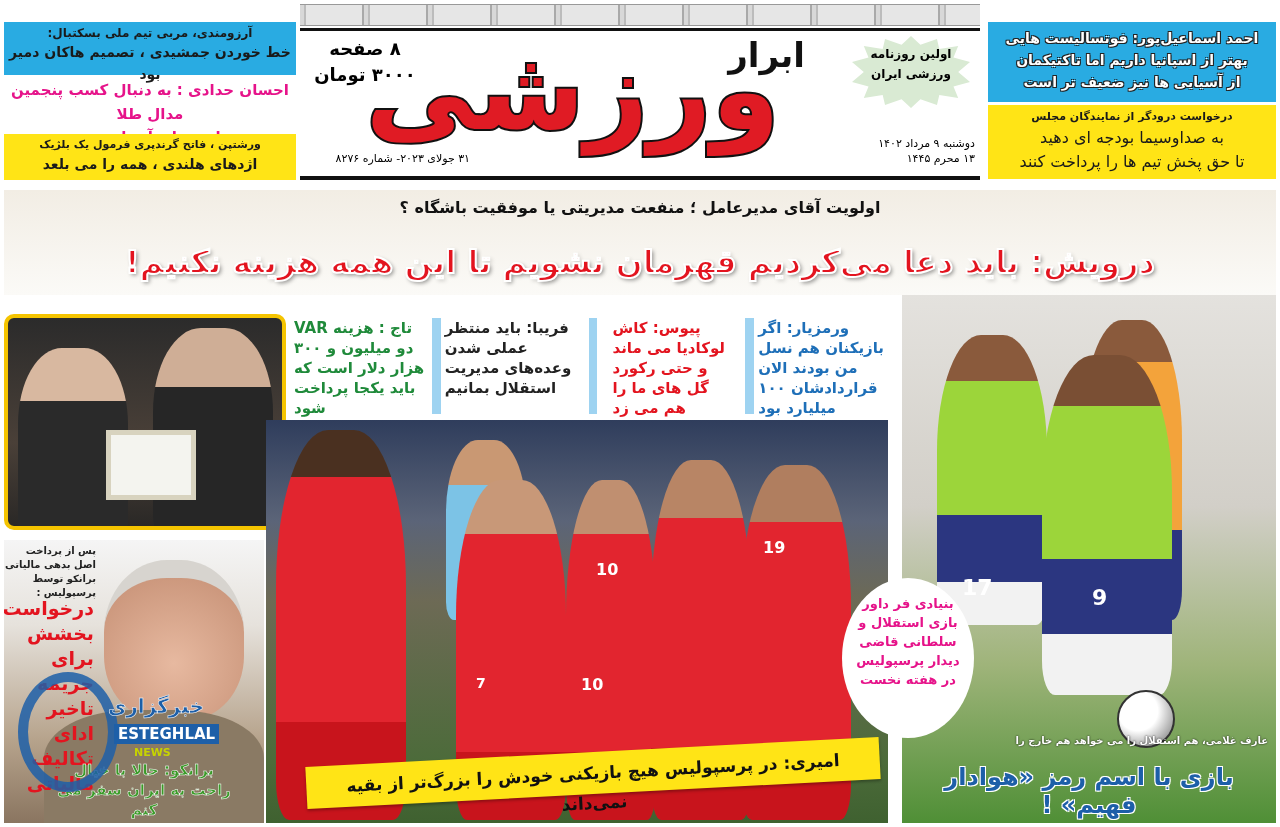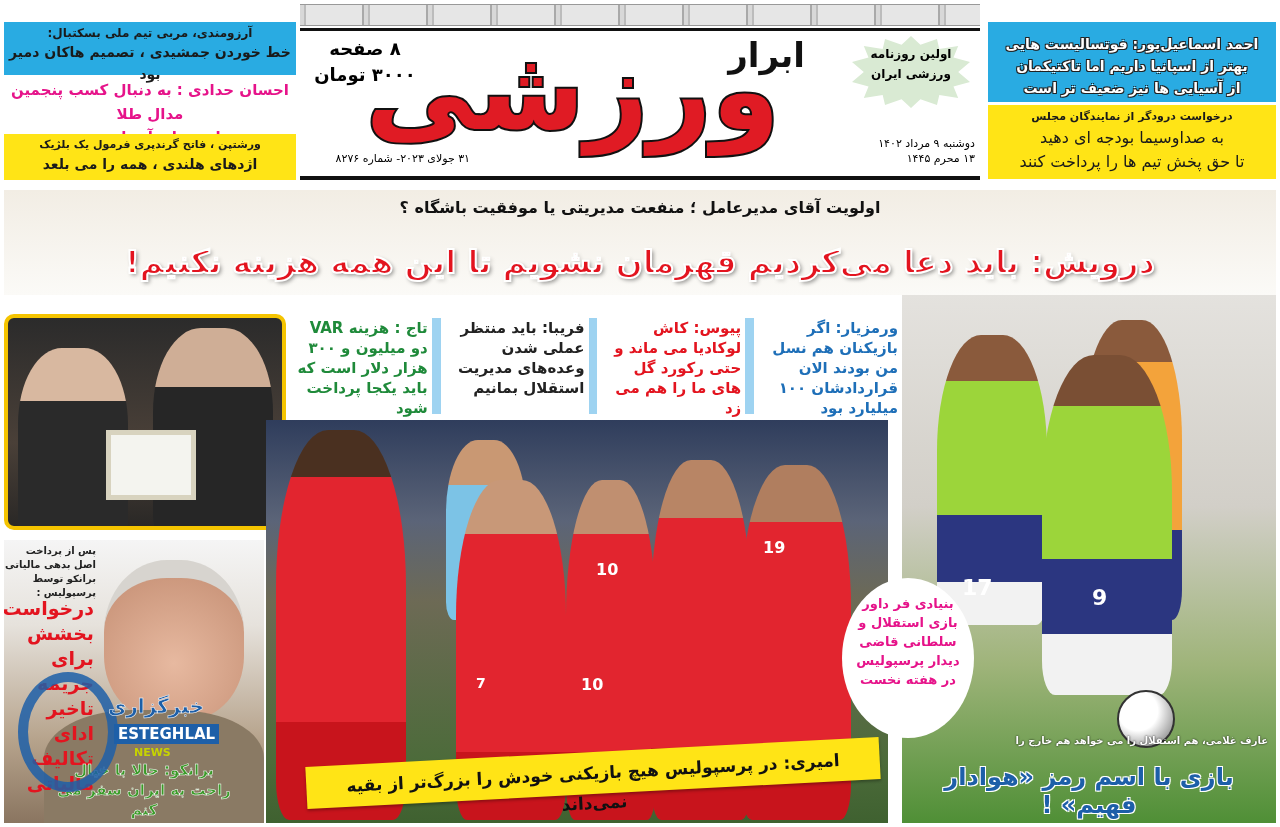--- a/index.html
+++ b/index.html
@@ -13,21 +13,21 @@
   .outlined{color:#fff;text-shadow:-1px -1px 0 #222,1px -1px 0 #222,-1px 1px 0 #222,1px 1px 0 #222}
   
   .ornament{background:repeating-linear-gradient(90deg,#d8d8d8 0 4px,#bcbcbc 4px 6px,#e6e6e6 6px 62px,#a9a9a9 62px 64px);border-top:1px solid #999;border-bottom:1px solid #999}
   .rule{background:#111;height:4px}
   .logo{color:#e01b24;font-weight:900;-webkit-text-stroke:4px #111;paint-order:stroke fill;line-height:1}
   .starburst{background:#d9ead3;clip-path:polygon(50% 0%,58% 12%,72% 4%,74% 18%,90% 14%,86% 30%,100% 36%,90% 50%,100% 64%,86% 70%,90% 86%,74% 82%,72% 96%,58% 88%,50% 100%,42% 88%,28% 96%,26% 82%,10% 86%,14% 70%,0% 64%,10% 50%,0% 36%,14% 30%,10% 14%,26% 18%,28% 4%,42% 12%)}
   
   .headline-band{background:linear-gradient(#f2ede4,#fbfaf7)}
   .red-head{color:#e3141f;font-weight:900;-webkit-text-stroke:2px #fff;text-shadow:2px 2px 4px rgba(0,0,0,.45)}
   
-  .quote{font-weight:bold;text-align:right;font-size:15px;line-height:20px}
+  .quote{font-weight:bold;text-align:left;font-size:15px;line-height:20px}
   .qsep{background:#9ed3f1;width:9px}
   
   .photo-left{border:4px solid #f5c400;border-radius:10px;background:linear-gradient(180deg,#2b2b2b,#4a4038 60%,#2a2826);overflow:hidden}
   .photo-mid{background:linear-gradient(180deg,#2f3d5c 0%,#5b6478 25%,#6d6a55 45%,#4c6b3a 85%,#3f6130 100%);overflow:hidden}
   .photo-right{background:linear-gradient(180deg,#e4e2de 0%,#d2cfc8 40%,#9fb47a 70%,#4f8f36 100%);overflow:hidden}
   .photo-branko{background:linear-gradient(180deg,#f5f5f5 0%,#e6e2dc 30%,#b7a48d 70%,#8a7560 100%);overflow:hidden}
   .figure{position:absolute;border-radius:40% 40% 10% 10%}
   .circle-callout{background:#fff;border-radius:50%;color:#e6138a;font-weight:bold;text-align:center}
   .yellow-strip{background:#ffe416;color:#111;font-weight:900;transform:rotate(-3deg);text-align:center;box-shadow:0 2px 3px rgba(0,0,0,.3)}
   .wm{color:#fff;background:#1d5fa8;font-weight:bold}
@@ -68,21 +68,21 @@
 </div>
 
 <div class="abs" style="left:845px;top:136px;width:130px;text-align:right;font-size:11px;line-height:15px">
   <div>دوشنبه ۹ مرداد ۱۴۰۲</div>
   <div>۱۳ محرم ۱۴۴۵</div>
 </div>
 <div class="abs" style="left:300px;top:152px;width:170px;text-align:right;direction:rtl;font-size:11px">۳۱ جولای ۲۰۲۳- شماره ۸۲۷۶</div>
 
 <div class="abs rule" style="left:300px;top:176px;width:680px"></div>
 
-<div class="abs box-blue" style="left:988px;top:22px;width:288px;height:80px;padding-top:11px">
+<div class="abs box-blue" style="left:988px;top:22px;width:288px;height:80px;padding-top:5px">
   <div class="b outlined" style="font-size:14px;line-height:22px">احمد اسماعیل‌پور: فوتسالیست هایی</div>
   <div class="b outlined" style="font-size:14px;line-height:22px">بهتر از اسپانیا داریم اما تاکتیکمان</div>
   <div class="b outlined" style="font-size:14px;line-height:22px">از آسیایی ها نیز ضعیف تر است</div>
 </div>
 <div class="abs box-yellow" style="left:988px;top:105px;width:288px;height:74px;padding-top:3px">
   <div class="b" style="font-size:11px;line-height:18px">درخواست درودگر از نمایندگان مجلس</div>
   <div style="font-size:16px;line-height:24px">به صداوسیما بودجه ای دهید</div>
   <div style="font-size:16px;line-height:24px">تا حق پخش تیم ها را پرداخت کنند</div>
 </div>
 
@@ -101,21 +101,21 @@
   <div class="abs b" style="right:8px;top:440px;width:340px;text-align:right;font-size:10px;color:#fff;text-shadow:0 0 2px #000">عارف غلامی، هم استقلال را می خواهد هم خارج را</div>
   <div class="abs b" style="right:4px;top:468px;width:366px;text-align:center;font-size:24px;color:#1d5fa8;-webkit-text-stroke:1px #fff;paint-order:stroke fill;text-shadow:1px 1px 0 #fff,-1px -1px 0 #fff,1px -1px 0 #fff,-1px 1px 0 #fff">بازی با اسم رمز «هوادار فهیم» !</div>
 </div>
 
 <div class="abs" style="left:290px;top:318px;width:612px;height:96px;display:flex;flex-direction:row;gap:0">
   <div class="quote" style="width:148px;padding:0 4px">
     <span style="color:#1e6fb8">ورمزیار:</span>
     <span style="color:#1e6fb8">اگر بازیکنان هم نسل من بودند الان قراردادشان ۱۰۰ میلیارد بود</span>
   </div>
   <div class="qsep"></div>
-  <div class="quote" style="width:148px;padding:0 4px">
+  <div class="quote" style="width:148px;padding:0 15px">
     <span style="color:#e3141f">پیوس:</span>
     <span style="color:#e3141f">کاش لوکادیا می ماند و حتی رکورد گل های ما را هم می زد</span>
   </div>
   <div class="qsep"></div>
   <div class="quote" style="width:148px;padding:0 4px">
     <span style="color:#222">فریبا:</span>
     <span style="color:#222">باید منتظر عملی شدن وعده‌های مدیریت استقلال بمانیم</span>
   </div>
   <div class="qsep"></div>
   <div class="quote" style="width:142px;padding:0 4px">

